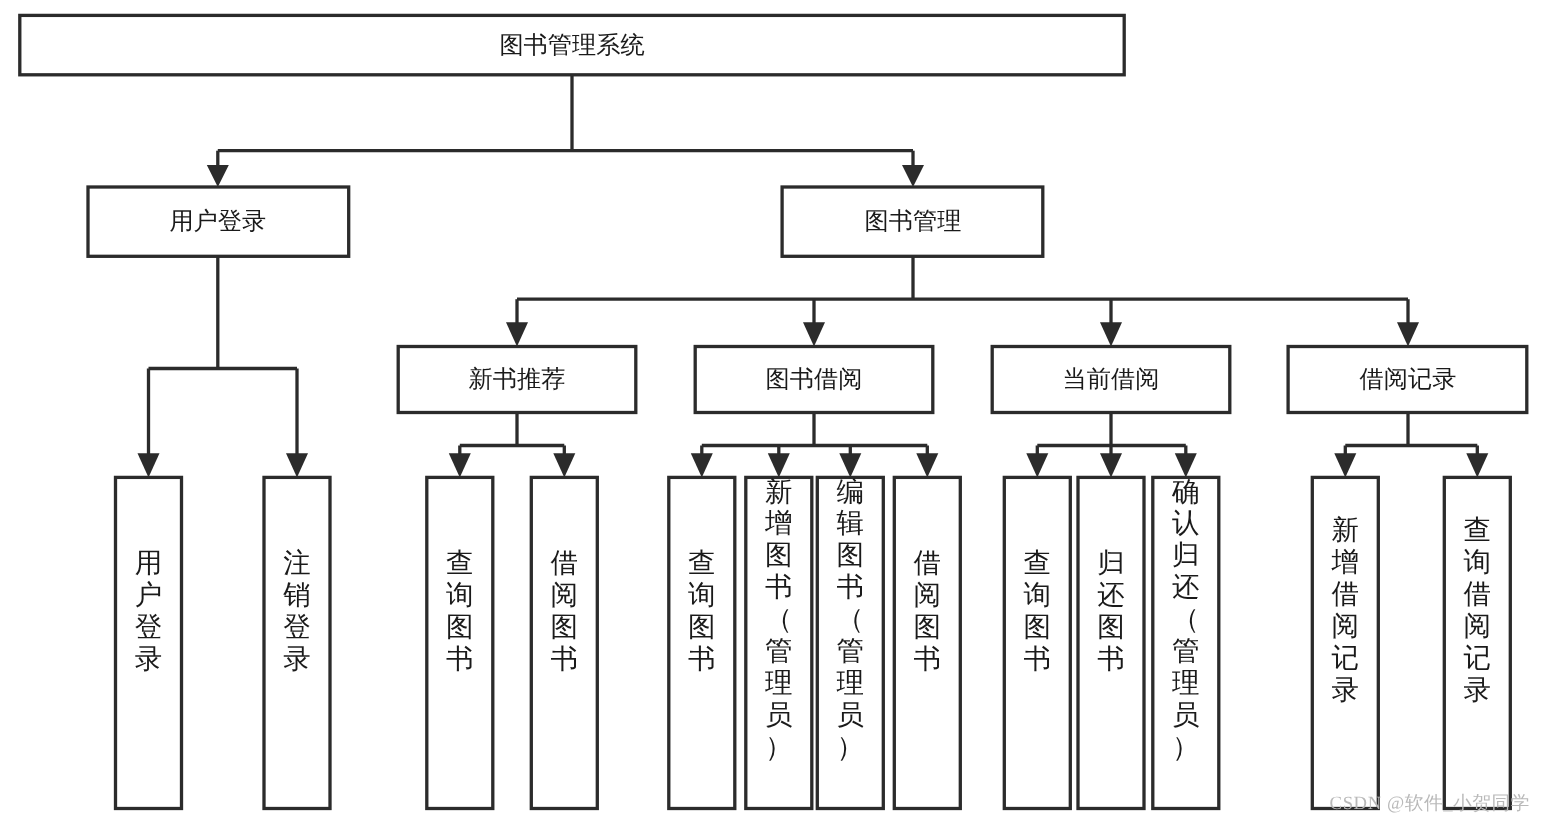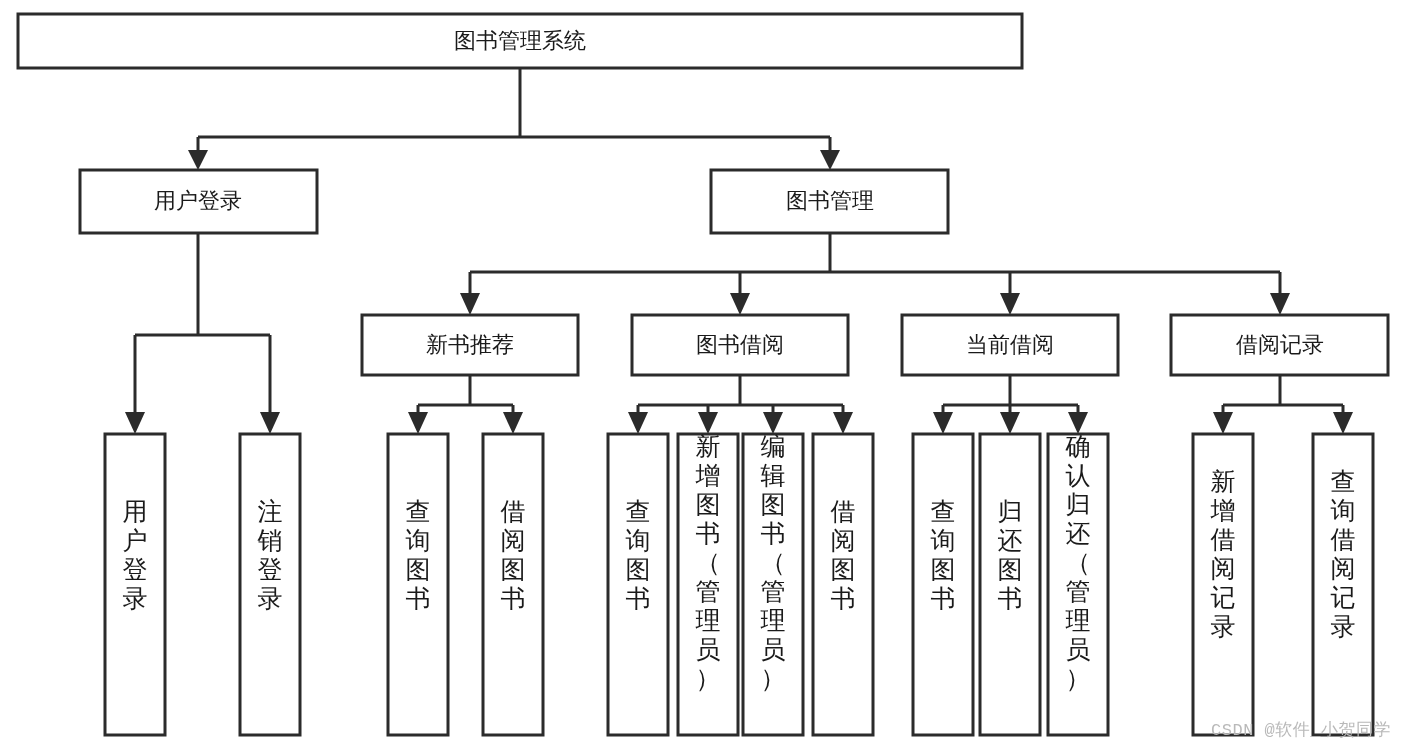--- a/index.html
+++ b/index.html
@@ -51,21 +51,21 @@
   .leaf-label {
     font-family: "Liberation Sans", "DejaVu Sans", sans-serif;
     font-size: 25px;
     fill: #1a1a1a;
     text-anchor: middle;
   }
   .watermark {
     position: absolute;
     right: 14px;
     bottom: 6px;
-    font-family: Liberation Mono, monospace;
+    font-family: Liberation Serif, serif;
     font-size: 17px;
     color: #b9b9b9;
     letter-spacing: 0.5px;
     white-space: nowrap;
     user-select: none;
   }
 </style>
 </head>
 <body>
 

